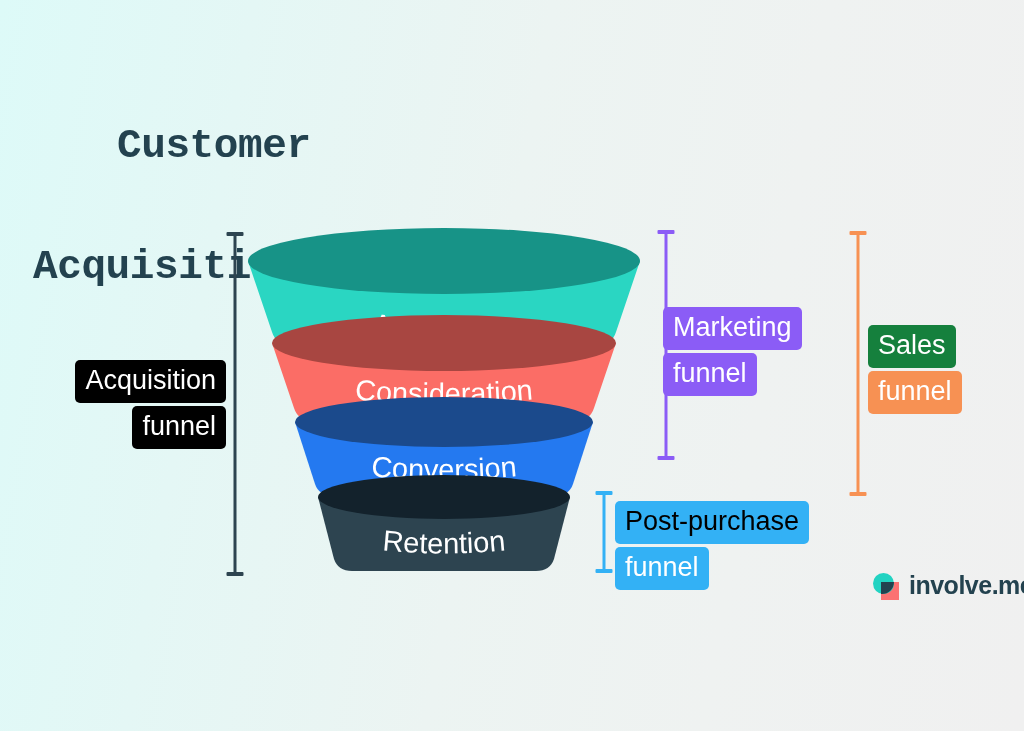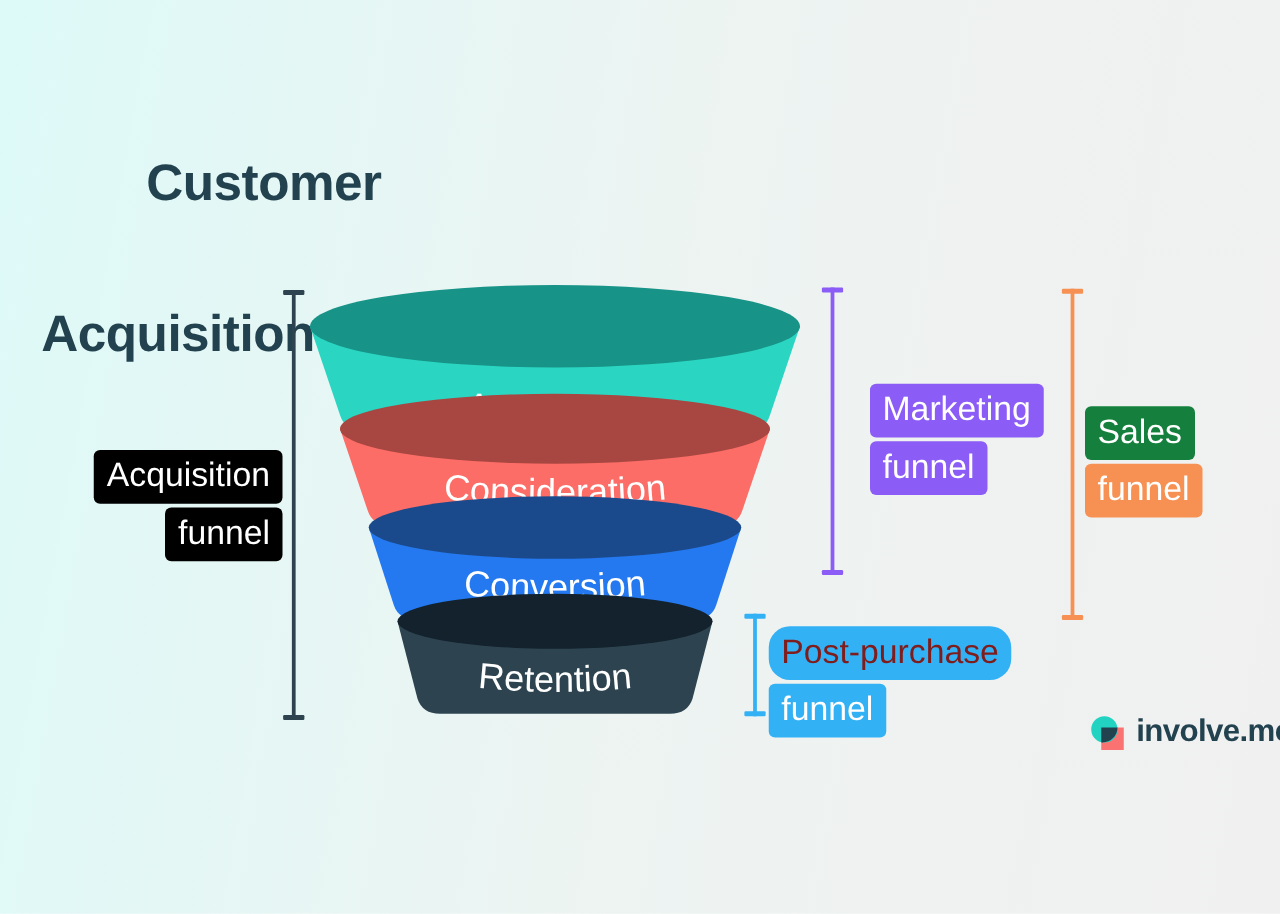--- a/index.html
+++ b/index.html
@@ -29,20 +29,21 @@
     position: absolute;
     left: 33px;
     top: 55px;
     width: 520px;
     font-size: 41px;
     font-weight: bold;
     line-height: 1.48;
     letter-spacing: -0.4px;
     color: #23424f;
     white-space: pre-line;
+    font-family: Liberation Mono, monospace;
   }
   .title-line1 { display: block; padding-left: 84px; }
   .title-line2 { display: block; }
 
   
   #funnel-svg {
     position: absolute;
     left: 0;
     top: 0;
   }
@@ -201,42 +202,42 @@
   <div class="callout align-right" id="callout-acquisition" style="left:46px; top:360px; width:180px;">
     <span style="background: rgb(0, 0, 0); color: rgb(255, 255, 255);">Acquisition</span>
     <span style="background: rgb(0, 0, 0); color: rgb(255, 255, 255);">funnel</span>
   </div>
 
   <div class="bracket" id="bracket-marketing" style="left:657px; top:230px; width:17px; height:230px;">
     <div class="cap top" style="background: rgb(139, 92, 246);"></div>
     <div class="stem" style="background: rgb(139, 92, 246);"></div>
     <div class="cap bottom" style="background: rgb(139, 92, 246);"></div>
   </div>
-  <div class="callout align-left" id="callout-marketing" style="left:696px; top:307px;">
+  <div class="callout align-left" id="callout-marketing" style="left:663px; top:307px;">
     <span style="background: rgb(139, 92, 246); color: rgb(255, 255, 255);">Marketing</span>
     <span style="background: rgb(139, 92, 246); color: rgb(255, 255, 255);">funnel</span>
   </div>
 
   <div class="bracket" id="bracket-sales" style="left:849px; top:231px; width:17px; height:265px;">
     <div class="cap top" style="background: rgb(247, 145, 83);"></div>
     <div class="stem" style="background: rgb(247, 145, 83);"></div>
     <div class="cap bottom" style="background: rgb(247, 145, 83);"></div>
   </div>
   <div class="callout align-left" id="callout-sales" style="left:868px; top:325px;">
     <span style="background: #15803d; color: rgb(255, 255, 255);">Sales</span>
     <span style="background: rgb(247, 145, 83); color: rgb(255, 255, 255);">funnel</span>
   </div>
 
   <div class="bracket" id="bracket-postpurchase" style="left:595px; top:491px; width:17px; height:82px;">
     <div class="cap top" style="background: rgb(51, 177, 245);"></div>
     <div class="stem" style="background: rgb(51, 177, 245);"></div>
     <div class="cap bottom" style="background: rgb(51, 177, 245);"></div>
   </div>
   <div class="callout align-left" id="callout-postpurchase" style="left:615px; top:501px;">
-    <span style="background: rgb(51, 177, 245); color: #7f1d1d; border-radius: 17px;">Post-purchase</span>
+    <span style="background: rgb(51, 177, 245); color: #000000;">Post-purchase</span>
     <span style="background: rgb(51, 177, 245); color: rgb(255, 255, 255);">funnel</span>
   </div>
 
   <div class="logo" style="left:872px; top:571px;">
     <span class="logo-mark">
       <span class="sq" style="background: rgb(251, 114, 114);"></span>
       <span class="ci" style="background: rgb(34, 211, 194);"></span>
       <span class="ov"></span>
     </span>
     <span class="logo-text" style="color: rgb(35, 66, 79);">involve.me</span>

